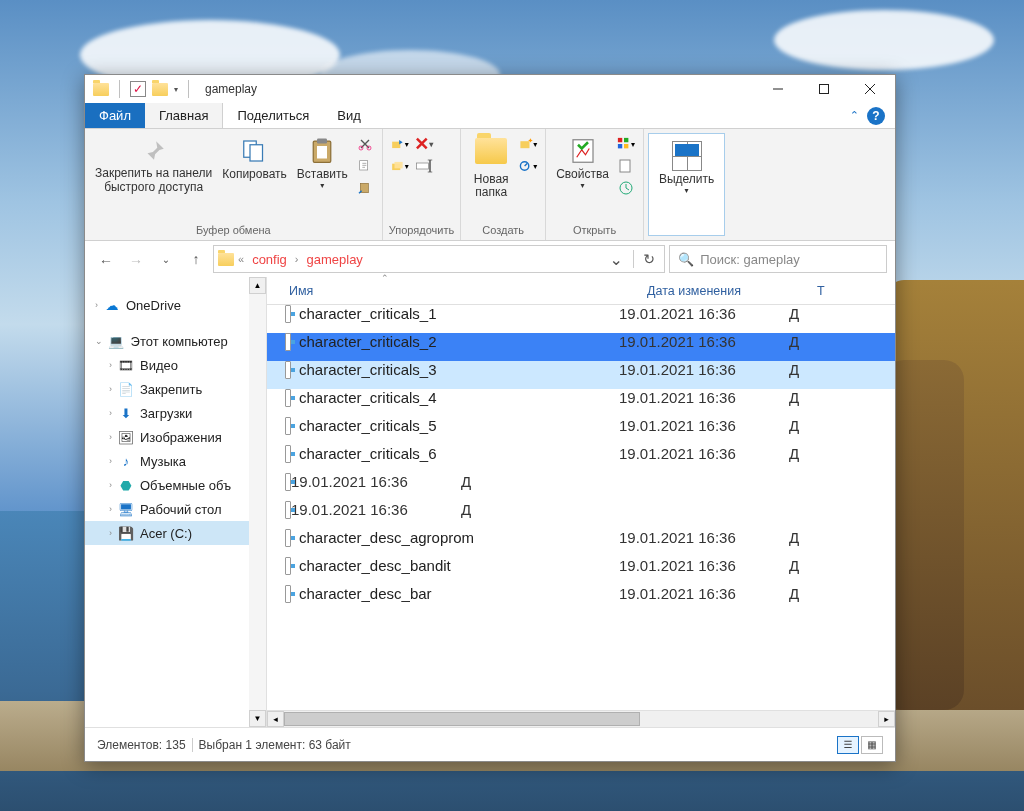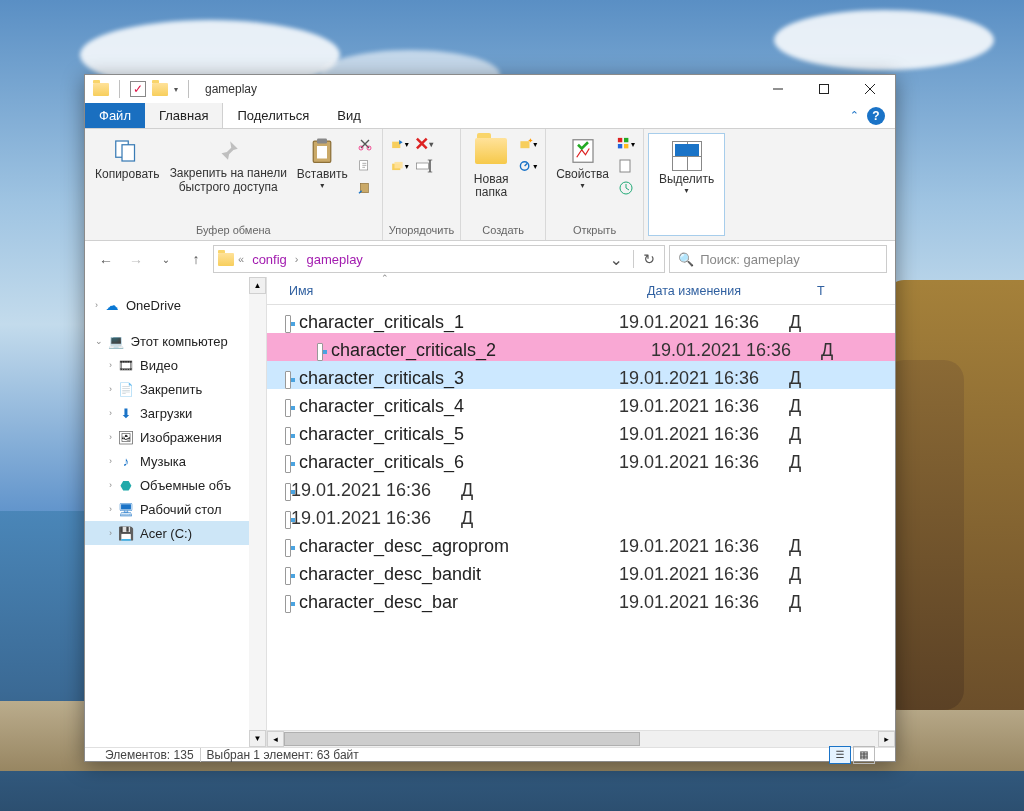--- a/index.html
+++ b/index.html
@@ -63,54 +63,54 @@
   .sel-box:before,.sel-box:after{content:'';position:absolute;background:#888;}
   .sel-box:before{left:50%;top:0;bottom:0;width:1px;}
   .sel-box:after{top:50%;left:0;right:0;height:1px;}
   .sel-box .q{position:absolute;width:12px;height:12px;background:#1a73c7;}
   .sel-box .q1{top:2px;left:2px;} .sel-box .q2{top:2px;right:2px;}
 
   .navbar{height:36px;display:flex;align-items:center;padding:4px 8px;gap:4px;background:#fff;}
   .navbtn{width:26px;height:26px;display:flex;align-items:center;justify-content:center;color:#555;font-size:14px;}
   .navbtn.disabled{color:#bbb;}
   .addrbox{flex:1;height:28px;border:1px solid #ccc;display:flex;align-items:center;padding:0 4px;gap:4px;}
-  .addr-seg{font-size:13px;color:#a21caf;padding:0 4px;}
+  .addr-seg{font-size:13px;color:#ef4444;padding:0 4px;}
   .addr-sep{color:#888;font-size:11px;}
   .addr-refresh{margin-left:auto;padding:0 6px;color:#555;}
   .searchbox{width:218px;height:28px;border:1px solid #ccc;display:flex;align-items:center;padding:0 8px;gap:6px;color:#888;font-size:13px;}
 
   .body{flex:1;display:flex;min-height:0;}
   .sidebar{width:182px;border-right:1px solid #e0e0e0;overflow:hidden;padding:4px 0;position:relative;}
   .scroll-up{position:absolute;top:0;right:0;width:17px;height:17px;background:#f0f0f0;border:1px solid #d0d0d0;display:flex;align-items:center;justify-content:center;font-size:8px;}
   .scroll-dn{position:absolute;bottom:0;right:0;width:17px;height:17px;background:#f0f0f0;border:1px solid #d0d0d0;display:flex;align-items:center;justify-content:center;font-size:8px;}
   .scroll-track{position:absolute;top:17px;bottom:17px;right:0;width:17px;background:#f5f5f5;}
   .sb-item{display:flex;align-items:center;gap:6px;padding:4px 4px 4px 24px;font-size:13px;color:#222;white-space:nowrap;overflow:hidden;}
   .sb-item.root{padding-left:10px;}
   .sb-item.selected{background:#cde6f7;}
   .sb-ic{width:16px;height:16px;display:flex;align-items:center;justify-content:center;font-size:13px;}
   .sb-spacer{height:12px;}
 
   .content{flex:1;display:flex;flex-direction:column;min-width:0;}
   .col-headers{height:28px;border-bottom:1px solid #e0e0e0;display:flex;align-items:center;font-size:12.5px;color:#3060a0;position:relative;}
   .col-h{padding:0 10px;border-right:1px solid transparent;}
   .col-sort{position:absolute;left:114px;top:-4px;color:#888;font-size:9px;}
   .filelist{flex:1;overflow:hidden;position:relative;}
-  .file-row{display:flex;align-items:flex-end;height:28px;font-size:18px;color:#222;}
-  .file-row.hover{background:#f9a8d4;padding-left:32px;}
+  .file-row{display:flex;align-items:flex-start;height:28px;font-size:15px;color:#222;}
+  .file-row.hover{background:#3b82f6;}
   .file-row.selected{background:#cce8ff;}
   .file-row .fic{width:24px;display:flex;justify-content:center;font-size:14px;padding-left:18px;}
   .file-row .fname{flex:0 0 328px;padding-left:8px;}
   .file-row .fdate{flex:0 0 170px;color:#333;}
   .file-row .ftype{flex:0 0 30px;color:#333;}
   .hlist-scroll{height:17px;background:#f0f0f0;border-top:1px solid #e0e0e0;display:flex;}
   .hls-btn{width:17px;display:flex;align-items:center;justify-content:center;font-size:9px;border:1px solid #d0d0d0;}
   .hls-track{flex:1;position:relative;}
   .hls-thumb{position:absolute;left:0;top:1px;bottom:1px;width:60%;background:#cdcdcd;border:1px solid #b0b0b0;}
 
-  .statusbar{height:14px;border-top:1px solid #e0e0e0;display:flex;align-items:center;padding:0 20px;font-size:12px;color:#444;gap:6px;}
+  .statusbar{height:34px;border-top:1px solid #e0e0e0;display:flex;align-items:center;padding:0 12px;font-size:12px;color:#444;gap:6px;}
   .status-sep{width:1px;height:14px;background:#ccc;}
   .view-btns{margin-left:auto;display:flex;gap:2px;}
   .view-btn{width:22px;height:18px;border:1px solid #bbb;display:flex;align-items:center;justify-content:center;font-size:10px;}
   .view-btn.active{border-color:#1a73c7;background:#e5f3ff;}
 
   .file-ic{width:16px;height:18px;background:#fff;border:1px solid #999;border-radius:1px;position:relative;}
   .file-ic:after{content:'';position:absolute;top:4px;left:3px;width:8px;height:8px;background:radial-gradient(circle,#4aa3e0 40%,transparent 45%);}
 </style>
 </head>
 <body>
@@ -164,37 +164,37 @@
     <div class="tab">Вид</div>
     <div class="tabs-right">
       <span class="collapse-icon">⌃</span>
       <span class="help-icon">?</span>
     </div>
   </div>
 
   <div class="ribbon">
     <div class="ribbon-group">
       <div class="ribbon-items">
+        <div class="ritem big">
+          <div class="ricon">
+              <svg width="26" height="26" viewBox="0 0 24 24">
+                <path d="M14 3l7 7-4 1-4 4-1 5-3-3-5 5 5-5-3-3 5-1 4-4z" fill="#bfbfbf"></path>
+              </svg>
+            </div>
+          <span style="white-space:pre-line;line-height:1.15;font-size:12px;">Закрепить на панели
+быстрого доступа</span>
+        </div>
         <div class="ritem">
           <div class="ricon">
               <svg width="30" height="30" viewBox="0 0 24 24">
                 <rect x="3" y="4" width="10" height="13" fill="#fff" stroke="#3a7cb5"></rect>
                 <rect x="8" y="7" width="10" height="13" fill="#fff" stroke="#3a7cb5"></rect>
               </svg>
             </div>
           <span>Копировать</span>
-        </div>
-        <div class="ritem big">
-          <div class="ricon">
-              <svg width="26" height="26" viewBox="0 0 24 24">
-                <path d="M14 3l7 7-4 1-4 4-1 5-3-3-5 5 5-5-3-3 5-1 4-4z" fill="#bfbfbf"></path>
-              </svg>
-            </div>
-          <span style="white-space:pre-line;line-height:1.15;font-size:12px;">Закрепить на панели
-быстрого доступа</span>
         </div>
         <div class="ritem">
           <div class="ricon">
               <svg width="30" height="30" viewBox="0 0 24 24">
                 <rect x="5" y="4" width="14" height="17" rx="1" fill="#caa968" stroke="#8d7038"></rect>
                 <rect x="8" y="2" width="8" height="4" rx="1" fill="#888"></rect>
                 <rect x="8" y="8" width="8" height="10" fill="#fff"></rect>
               </svg>
             </div>
           <span>Вставить</span>

